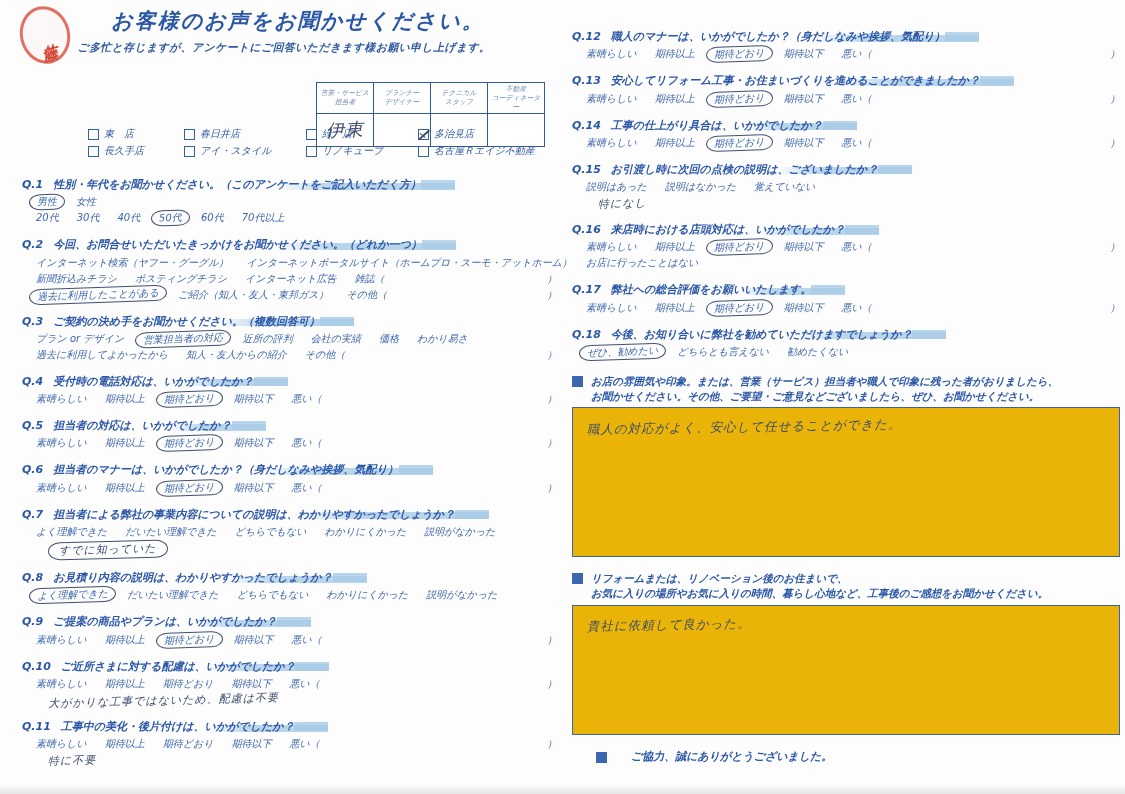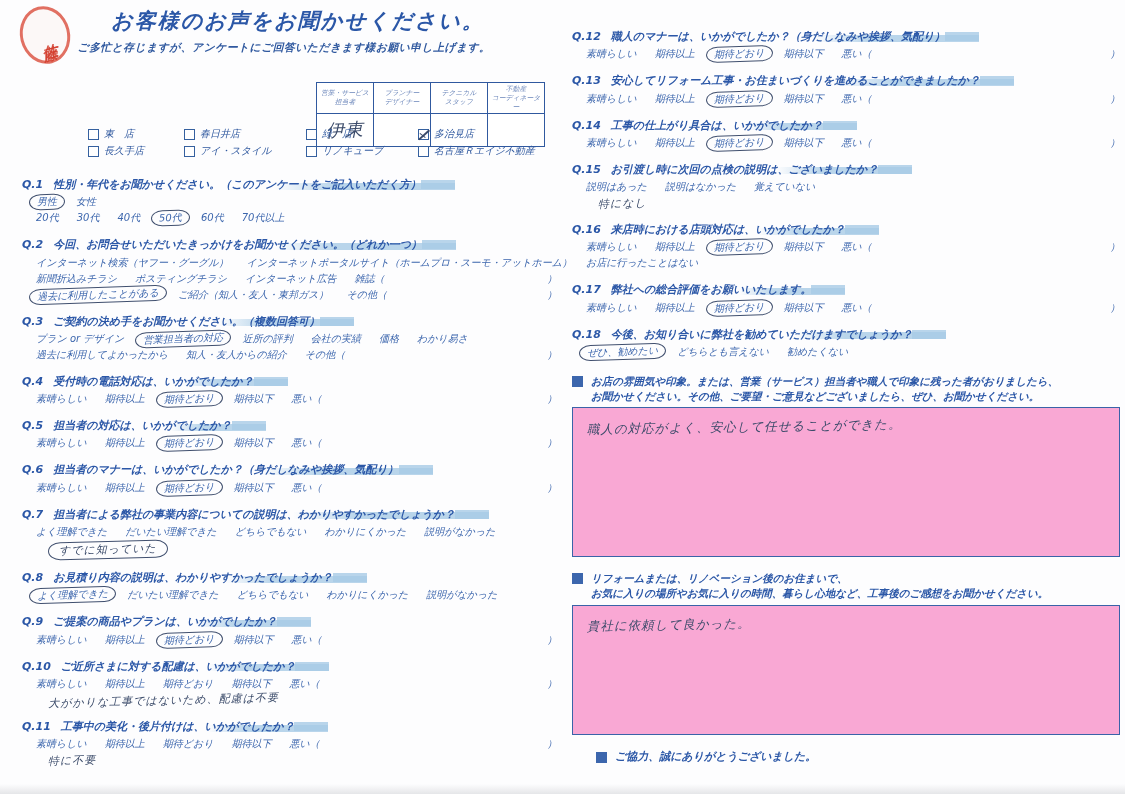--- a/index.html
+++ b/index.html
@@ -67,25 +67,25 @@
   .hw{color:#3a4a69;letter-spacing:1px;}
   .note{font-size:11px;margin:1px 0 0 26px;transform:rotate(-1.5deg);width:fit-content;}
   .circled-note{border:1.5px solid #41506f;border-radius:18px/13px;padding:0 10px 1px;}
 
   
   .comments{margin-top:14px;}
   .comment{margin-bottom:14px;}
   .comment-head{display:flex;gap:8px;font-size:10.5px;font-weight:bold;color:#2b57a7;
     line-height:1.4;margin-bottom:4px;}
   .bullet{width:11px;height:11px;background:#3c66ad;flex:none;margin-top:2px;}
-  .comment-box{border:1.6px solid #3a63a8;background:#f9a8d4;padding:8px 14px;}
+  .comment-box{border:1.6px solid #3a63a8;background:#eab308;padding:8px 14px;}
   .comment-1 .comment-box{height:132px;}
   .comment-2 .comment-box{height:112px;}
   .box-hw{font-size:12.5px;display:inline-block;transform:rotate(-1deg);}
-  .closing{display:flex;gap:8px;align-items:center;font-size:11px;font-weight:bold;
+  .closing{display:flex;gap:24px;align-items:center;font-size:11px;font-weight:bold;
     color:#2b57a7;margin-top:12px;padding-left:24px;}
 </style>
 </head>
 <body>
 
 <div class="page">
 
   <div class="stamp">
     <span class="stamp-text">佐藤</span>
   </div>

